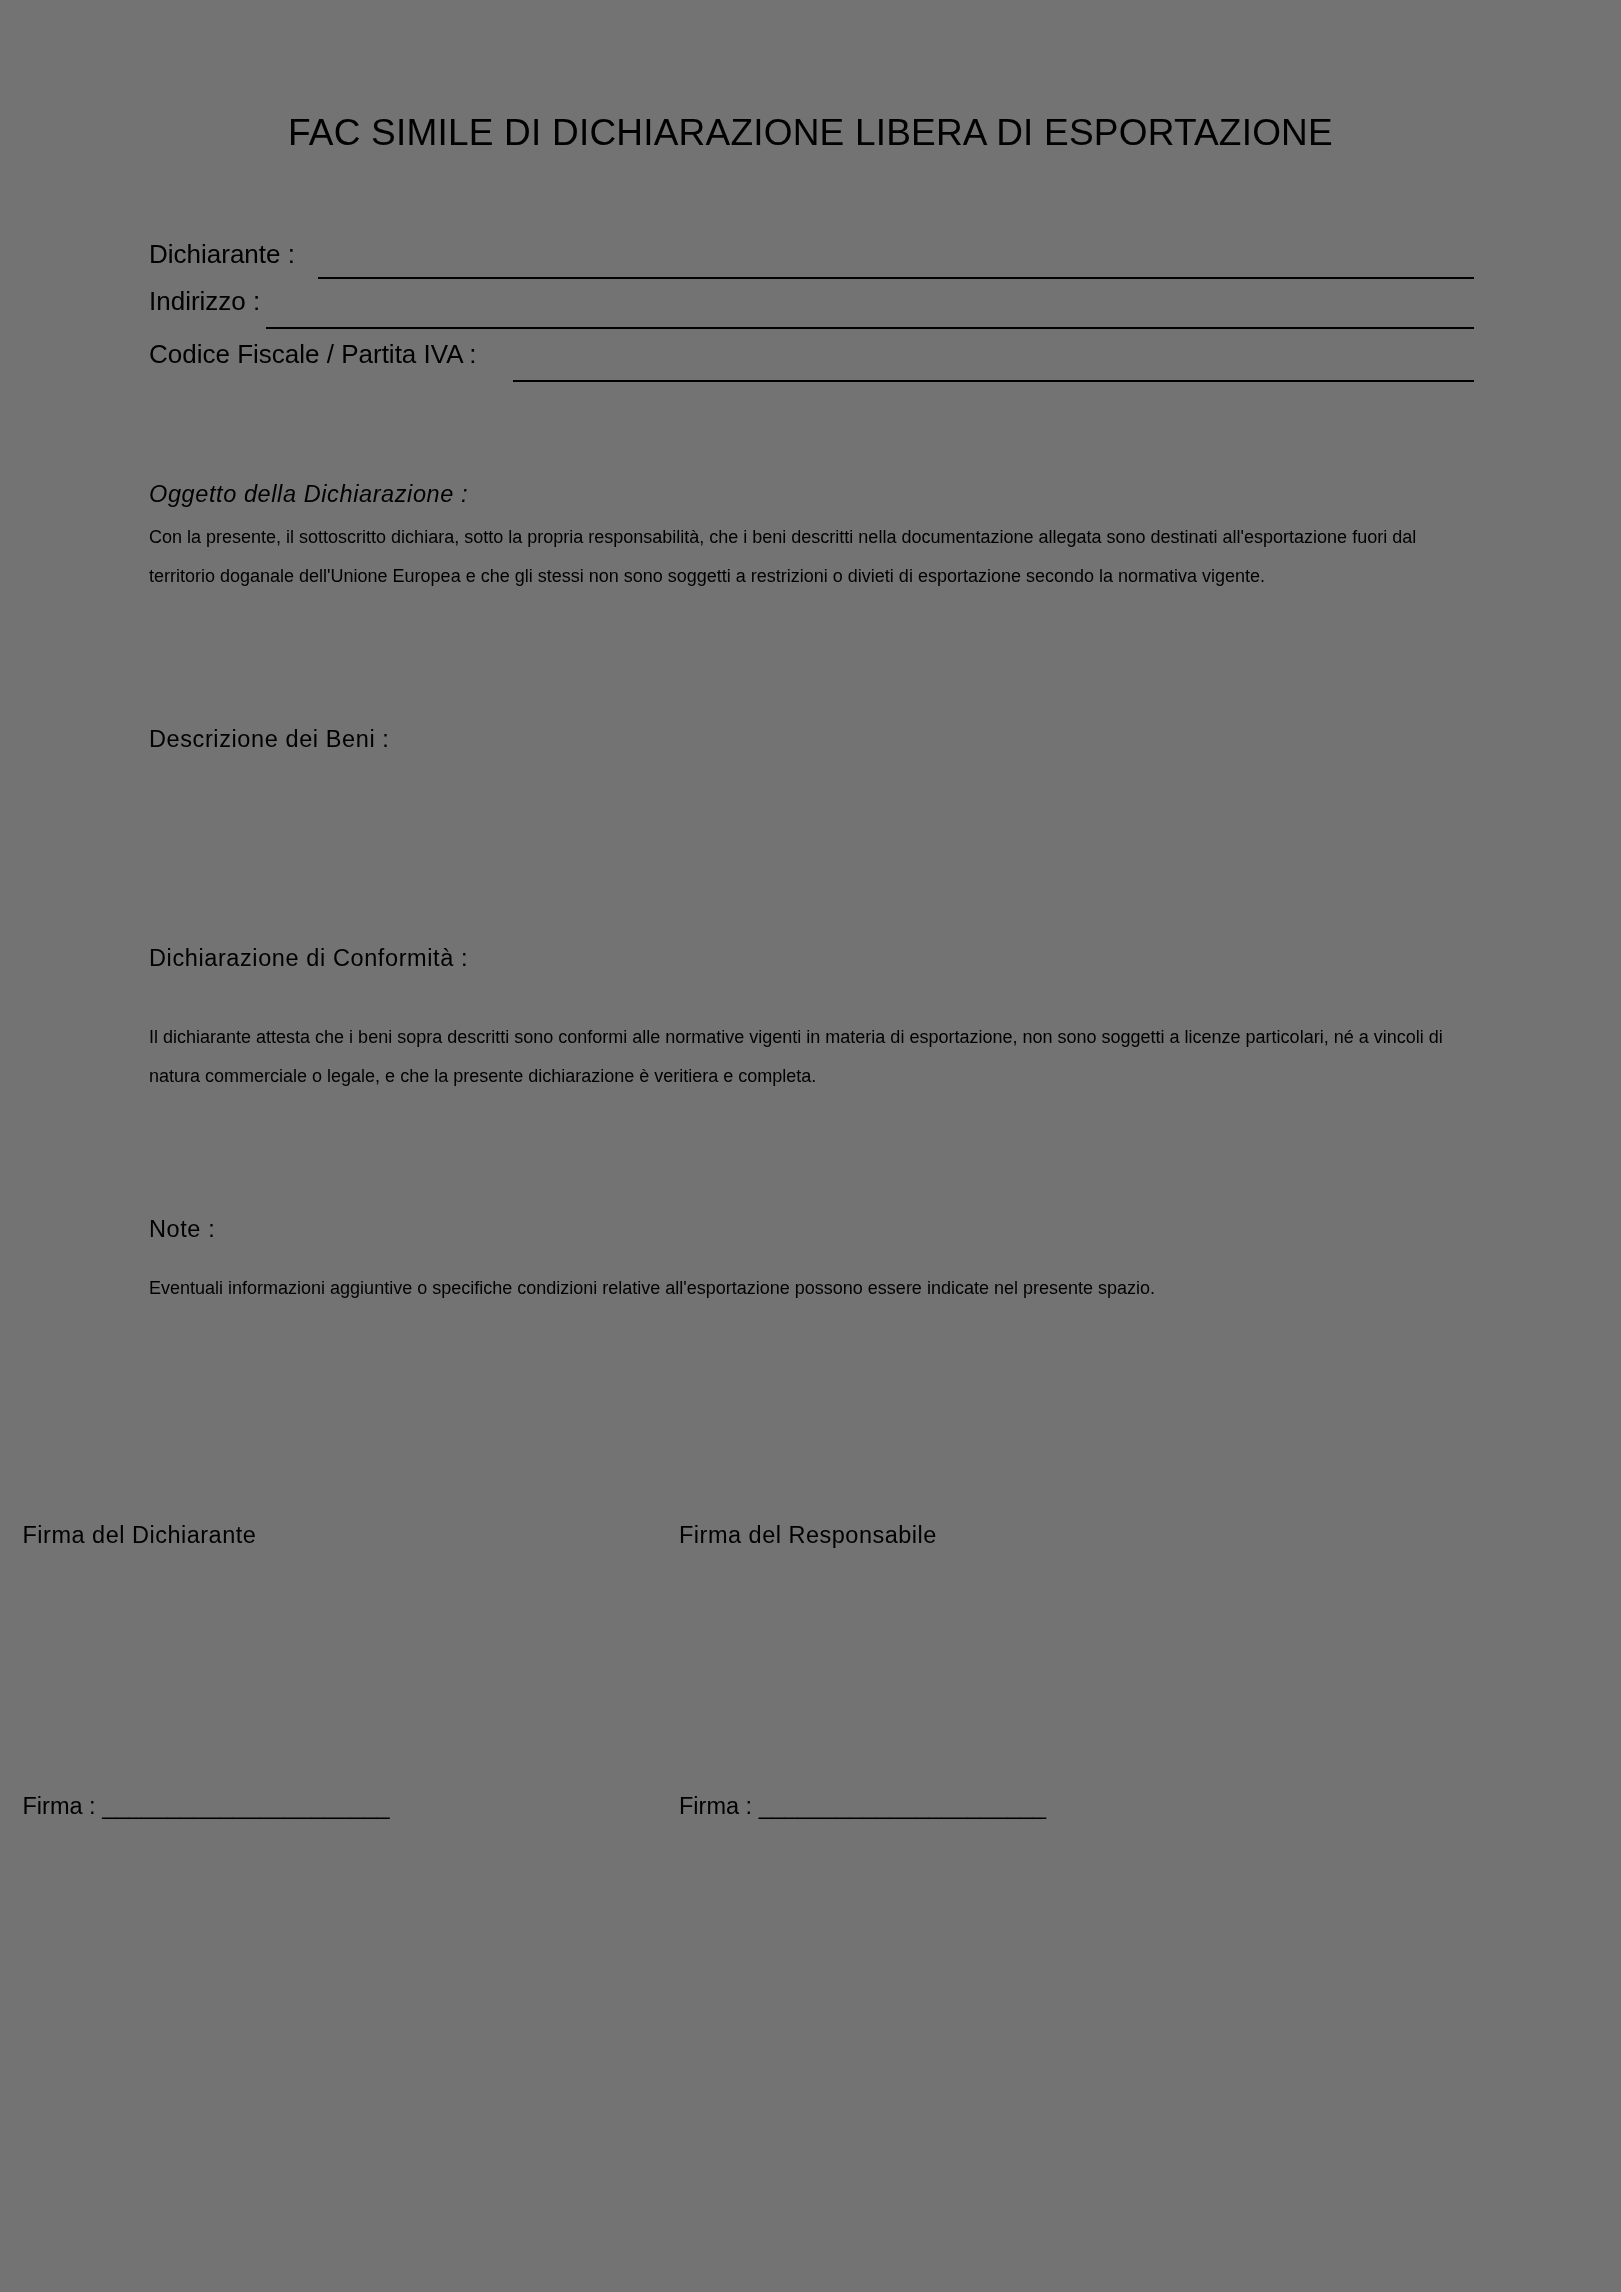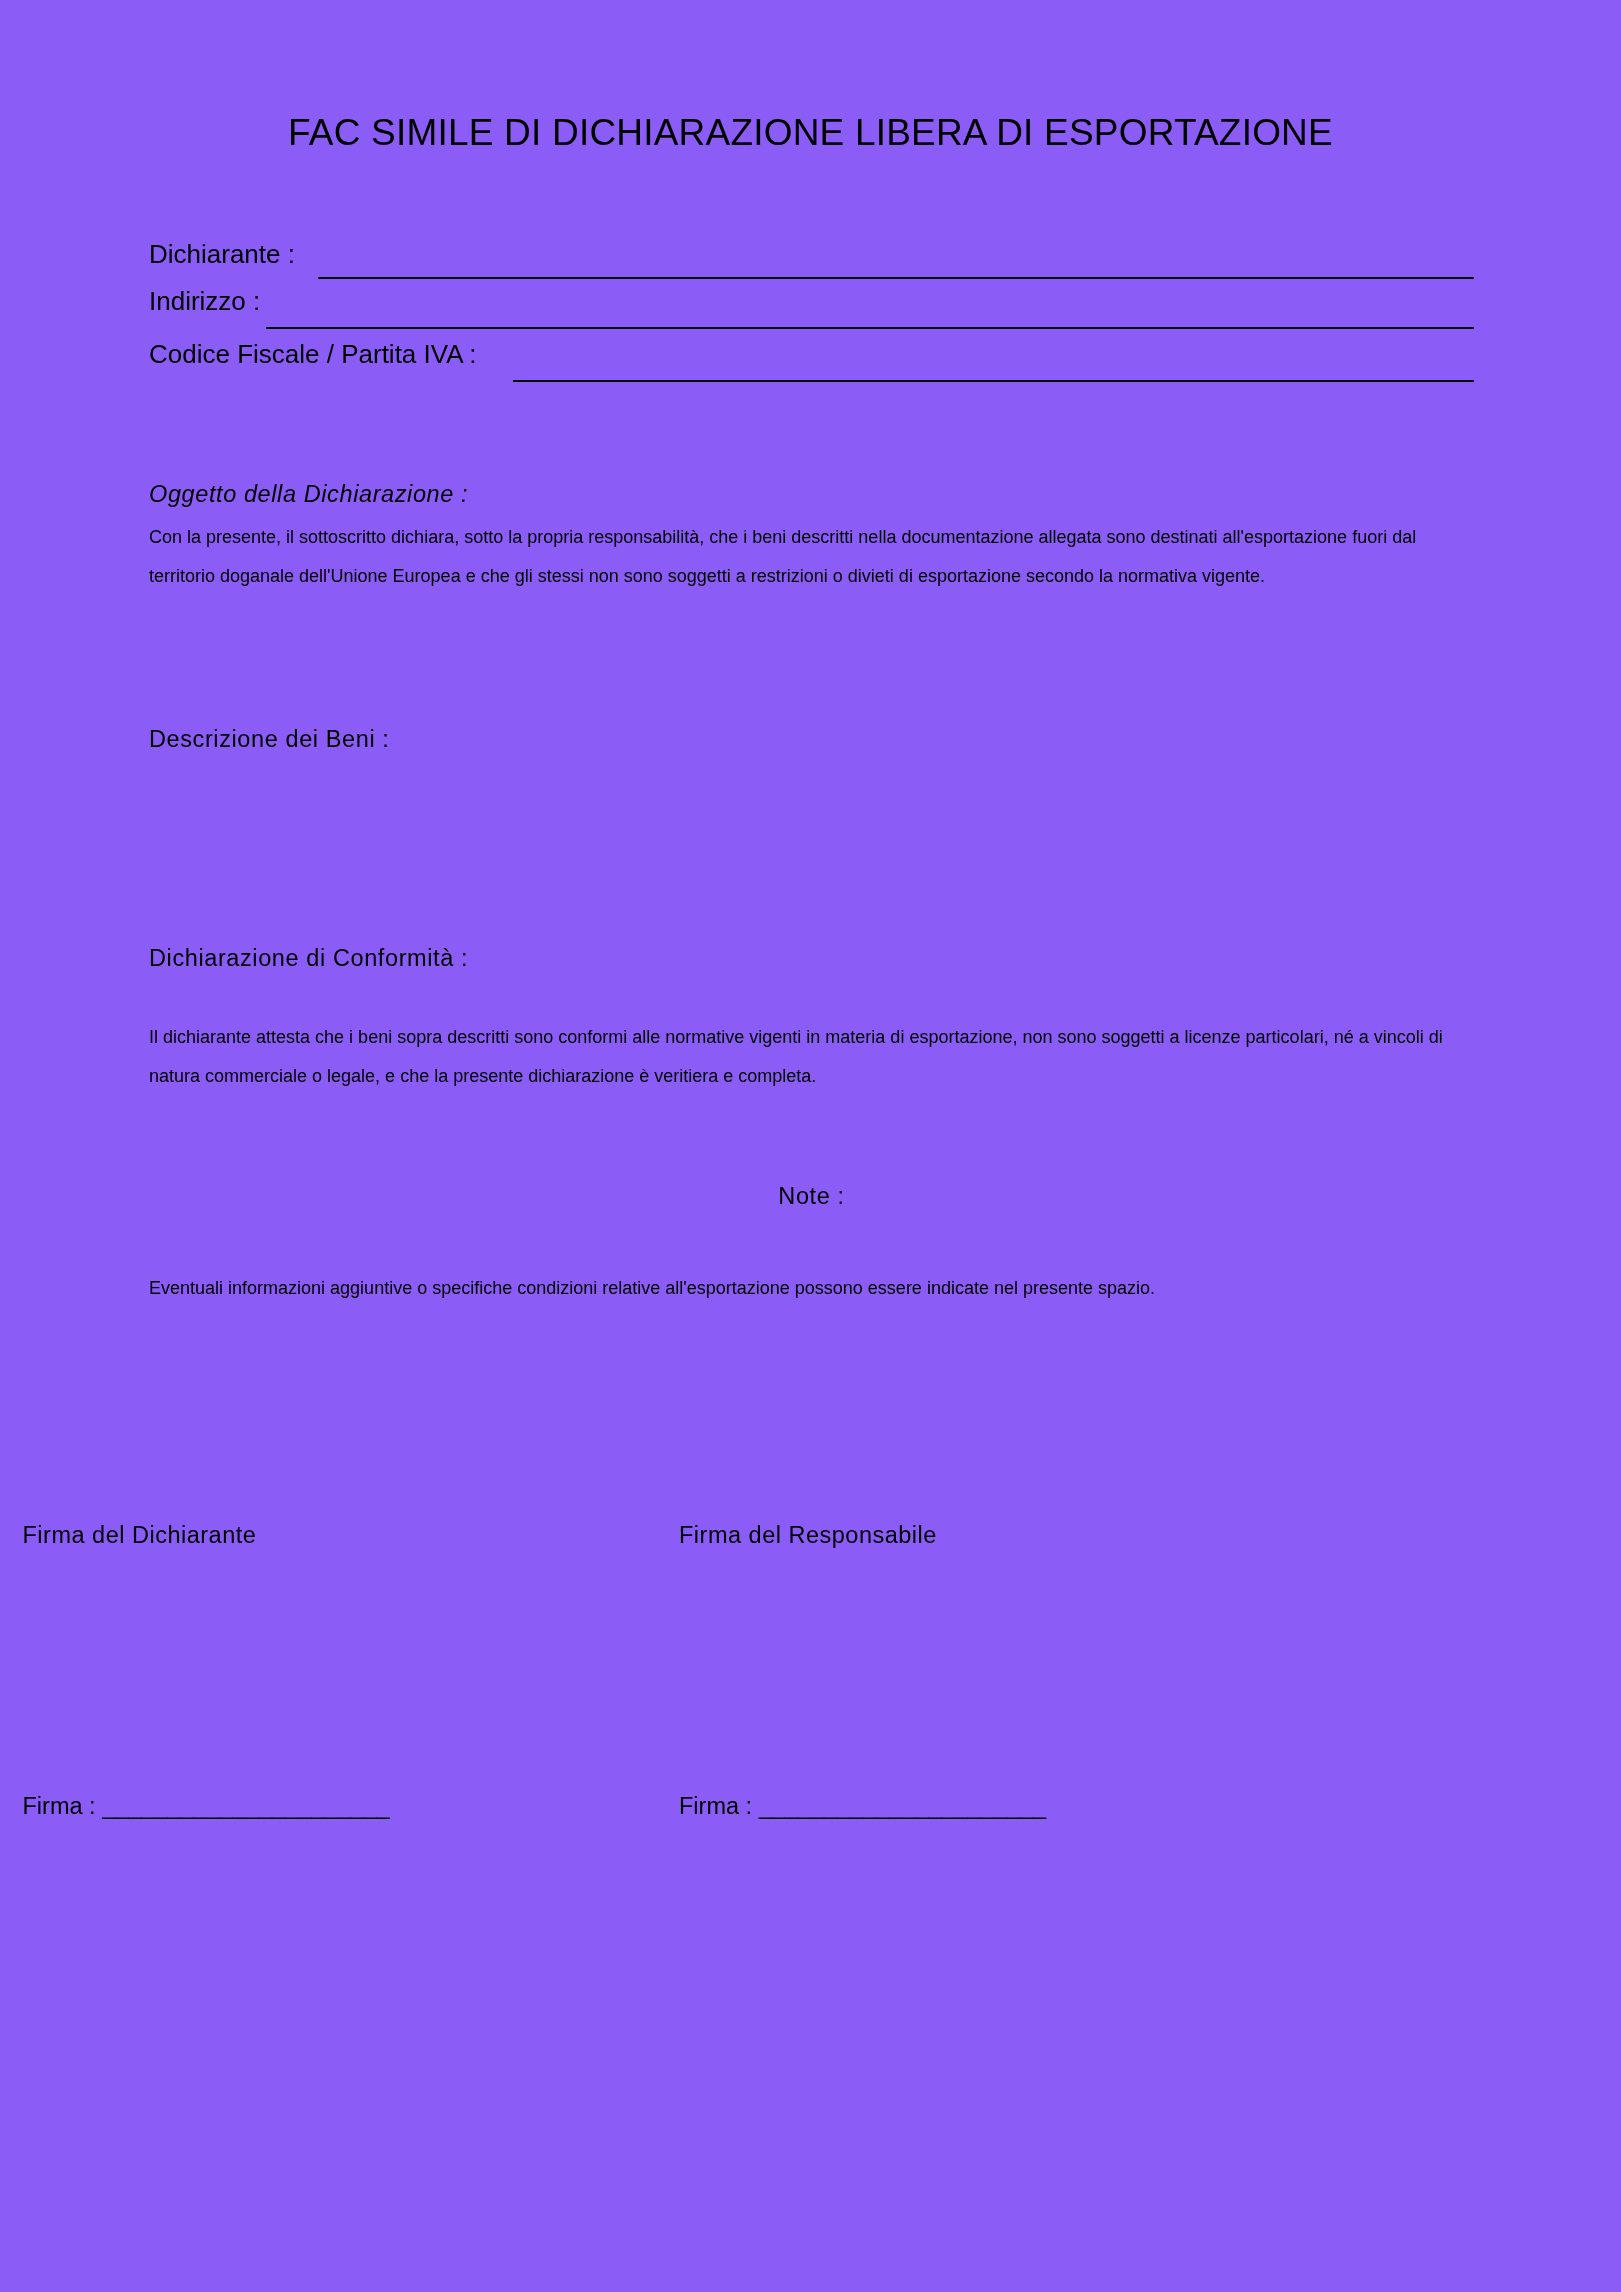--- a/index.html
+++ b/index.html
@@ -6,21 +6,21 @@
   html, body {
     margin: 0;
     padding: 0;
     background: #ffffff;
   }
 
   .page {
     position: relative;
     width: 1621px;
     height: 2293px;
-    background: #8b5cf6;
+    background: #737373;
     margin: 0 auto;
     overflow: hidden;
     font-family: "Liberation Sans", sans-serif;
     color: #000000;
     -webkit-font-smoothing: antialiased;
   }
 
   
   .doc-title {
     position: absolute;
@@ -140,21 +140,21 @@
 
 
   <div class="content" style="top:944px;">
     <div class="section-heading">Dichiarazione di Conformità :</div>
   </div>
 
   <div class="content" style="top:1018px; width:1294px;">
     <div class="para">Il dichiarante attesta che i beni sopra descritti sono conformi alle normative vigenti in materia di esportazione, non sono soggetti a licenze particolari, né a vincoli di natura commerciale o legale, e che la presente dichiarazione è veritiera e completa.</div>
   </div>
 
-  <div class="content" style="top:1182px;text-align:center;">
+  <div class="content" style="top:1215px;">
     <div class="section-heading">Note :</div>
   </div>
 
   <div class="content" style="top:1269px; width:1304px;">
     <div class="para">Eventuali informazioni aggiuntive o specifiche condizioni relative all'esportazione possono essere indicate nel presente spazio.</div>
   </div>
 
   <div class="content sign-row" style="top:1521px;">
     <div class="sign-col left">Firma del Dichiarante</div>
     <div class="sign-col right">Firma del Responsabile</div>

